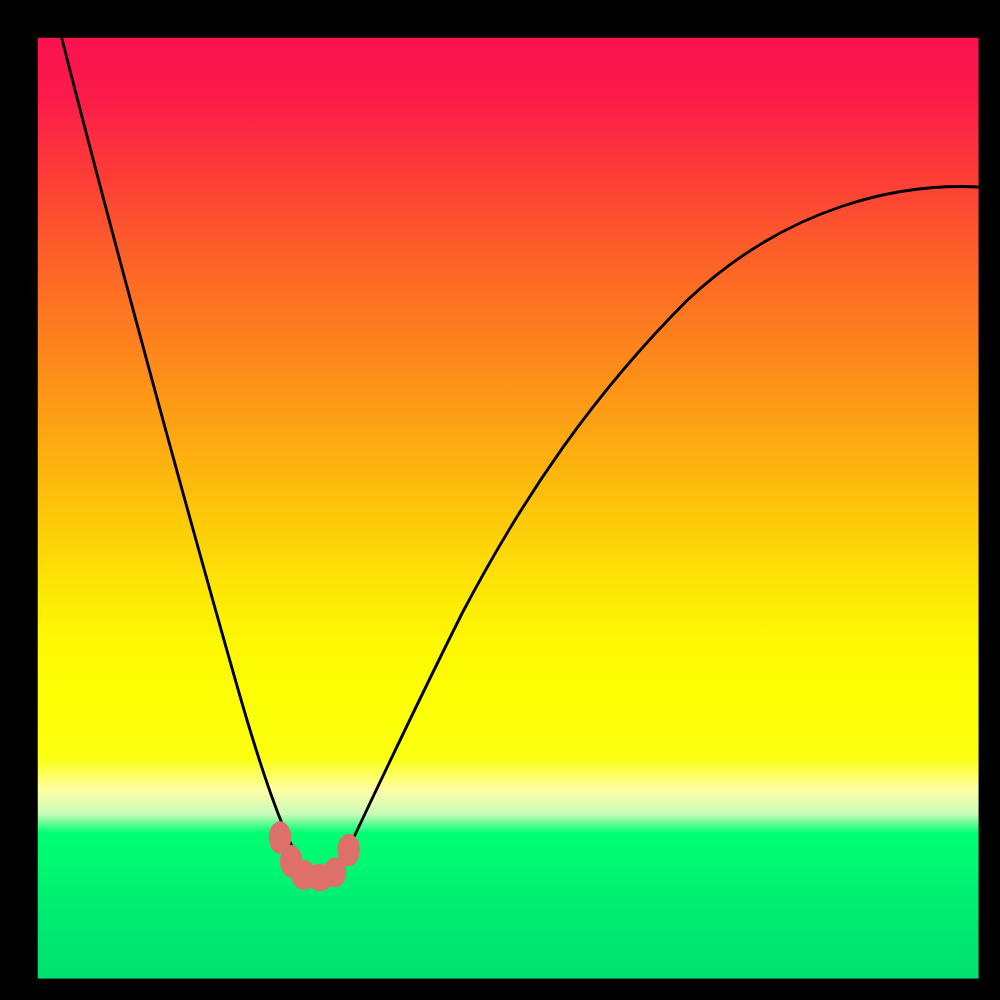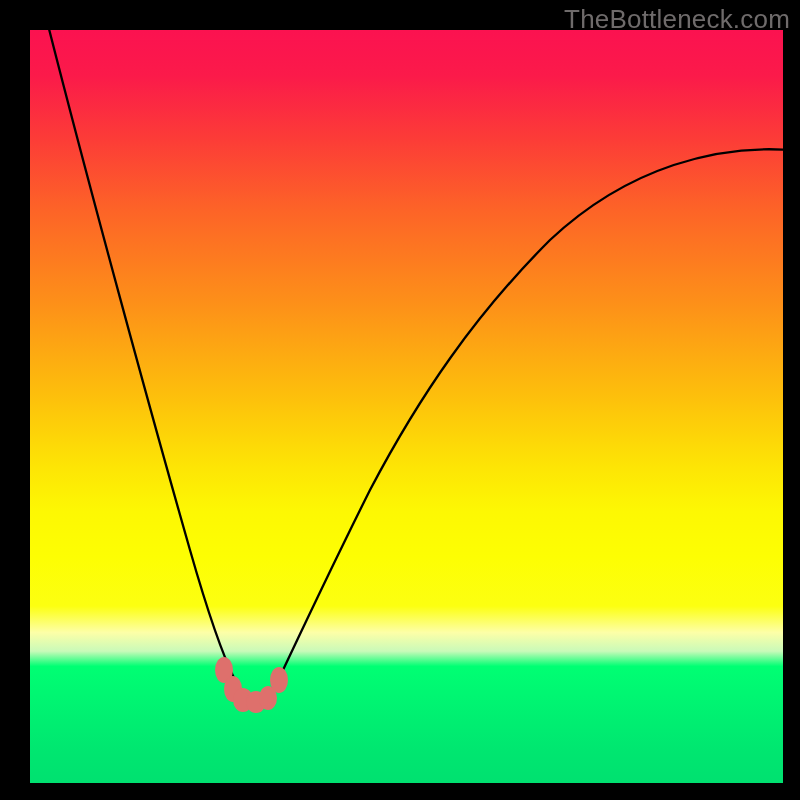--- a/index.html
+++ b/index.html
@@ -74,21 +74,20 @@
   .marker {
     fill: #de706c;
     stroke: none;
   }
 </style>
 </head>
 <body>
 
 <div class="frame">
 
-  <div class="watermark">TheBottleneck.com</div>
 
   <div class="plot">
     <div class="gradient-bg"></div>
 
     <svg class="curve" viewBox="0 0 753 753" preserveAspectRatio="none">
       <path class="curve-path" d="M 18 -5
                C 60 160, 120 380, 160 520
                C 180 590, 195 630, 205 650
                C 212 663, 218 670, 225 671
                C 233 672, 242 663, 253 640

